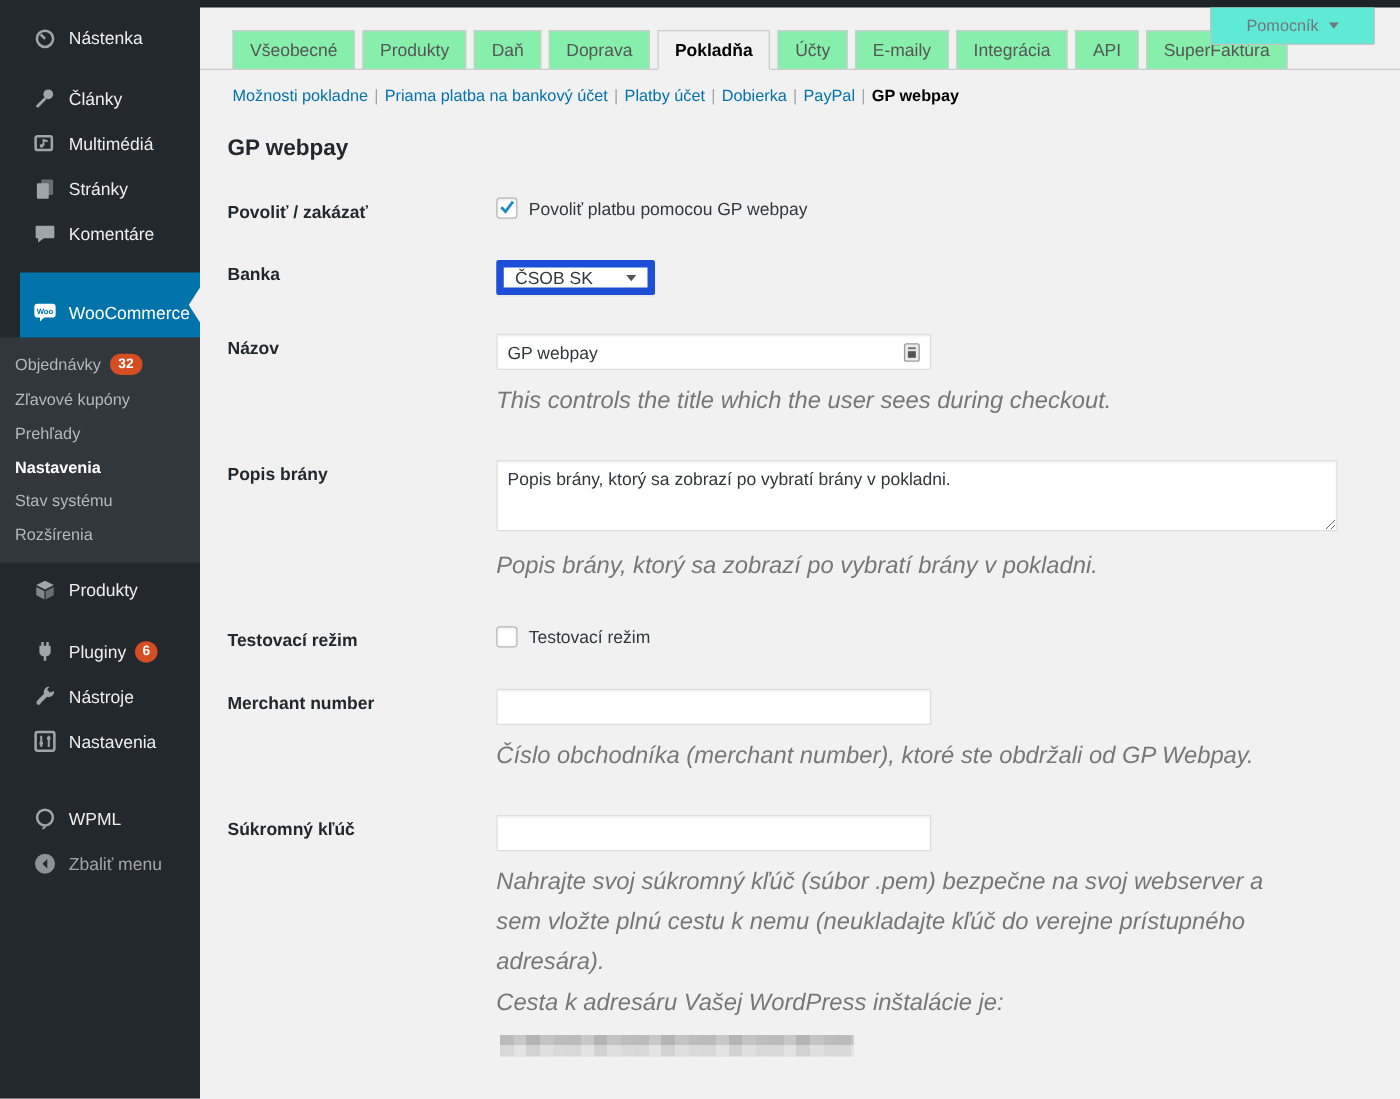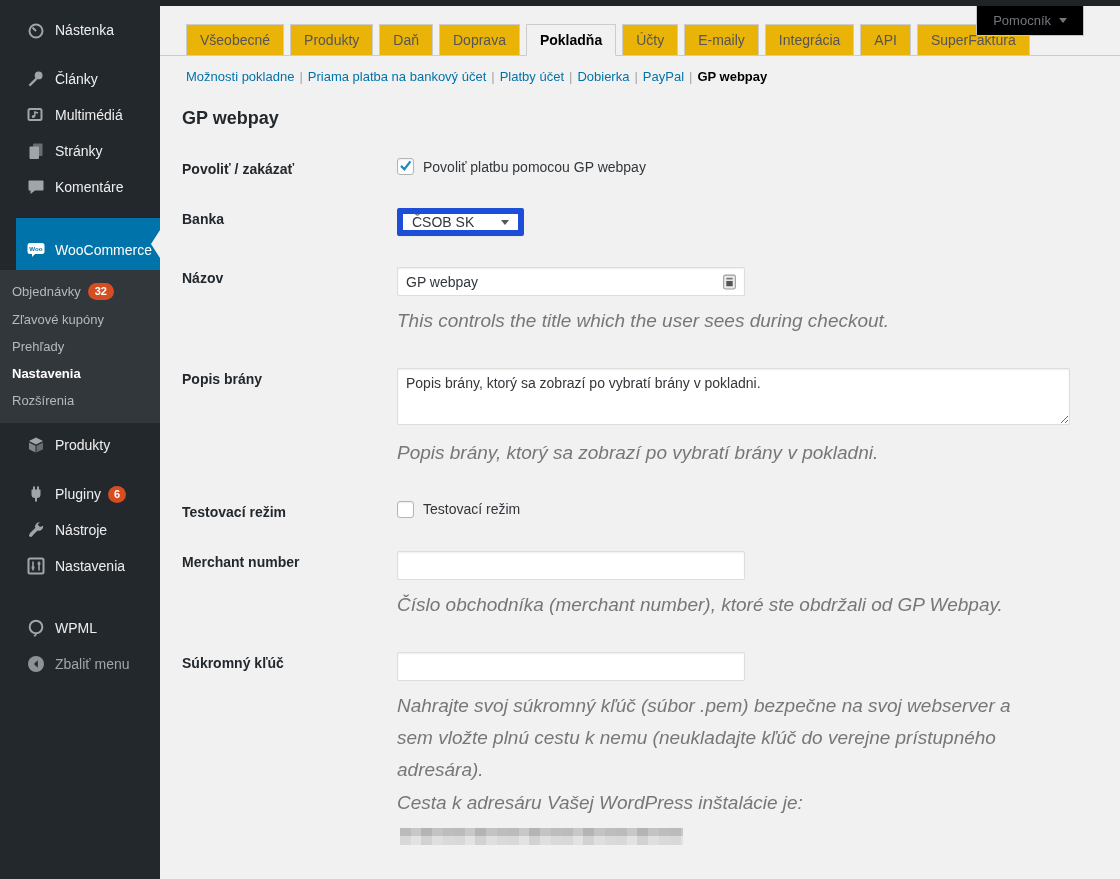--- a/index.html
+++ b/index.html
@@ -27,29 +27,29 @@
   .submenu-item { padding:6px 12px; font-size:13px; color:#b4b9be; cursor:pointer; display:flex; align-items:center; }
   .submenu-item.current { color:#fff; font-weight:700; }
   .badge { background:#d54e21; color:#fff; font-size:11px; font-weight:700; line-height:1; padding:3px 7px; border-radius:10px; margin-left:7px; }
   .badge.round { padding:3px 6px; border-radius:50%; }
   .collapse-item { color:#a0a5aa; }
 
   
   .content { flex:1; position:relative; }
   .topstrip { height:6px; background:#1d2327; }
   .help-btn {
-    position:absolute; top:6px; right:36px; background:#000000; border:1px solid #c3c4c7; border-top:none;
-    color:#72777c; font-size:13px; padding:7px 16px; display:flex; align-items:center; gap:8px;
+    position:absolute; top:6px; right:20px; background:#5eead4; border:1px solid #c3c4c7; border-top:none;
+    color:#72777c; font-size:13px; padding:7px 28px; display:flex; align-items:center; gap:8px;
     border-radius:0 0 2px 2px; cursor:pointer; font-family:inherit;
   }
   .caret-down { width:0; height:0; border-left:4px solid transparent; border-right:4px solid transparent; border-top:5px solid #72777c; display:inline-block; }
 
   .tabs { display:flex; align-items:flex-end; padding-left:26px; margin-top:18px; border-bottom:1px solid #ccc; }
   .tab {
-    background:#eab308; border:1px solid #ccc; margin:0 6px -1px 0; padding:7px 13px;
+    background:#86efac; border:1px solid #ccc; margin:0 6px -1px 0; padding:7px 13px;
     font-size:14px; color:#555; text-decoration:none; cursor:pointer; white-space:nowrap;
   }
   .tab.active { background:#f1f1f1; border-bottom-color:#f1f1f1; color:#000; font-weight:700; }
 
   .subnav { margin:13px 0 0 26px; font-size:13px; color:#a0a5aa; }
   .subnav a { color:#0073aa; text-decoration:none; cursor:pointer; }
   .subnav .sep { margin:0 5px; color:#a0a5aa; }
   .subnav .current { color:#000; font-weight:700; }
 
   .page-title { margin:24px 0 0 22px; font-size:18px; font-weight:600; color:#23282d; }
@@ -189,20 +189,23 @@
         <span class="badge">32</span>
       </div>
       <div class="submenu-item">
           <span>Zľavové kupóny</span>
         </div>
       <div class="submenu-item">
           <span>Prehľady</span>
         </div>
       <div class="submenu-item current">
           <span>Nastavenia</span>
+        </div>
+      <div class="submenu-item">
+          <span>Stav systému</span>
         </div>
       <div class="submenu-item">
           <span>Rozšírenia</span>
         </div>
     </div>
 
     <div class="menu-item" style="margin-top:4px;">
       <span class="mi-icon">
           <svg viewBox="0 0 20 20" fill="currentColor">
             <path d="M10 2.5 17 6l-7 3.5L3 6z"></path>

